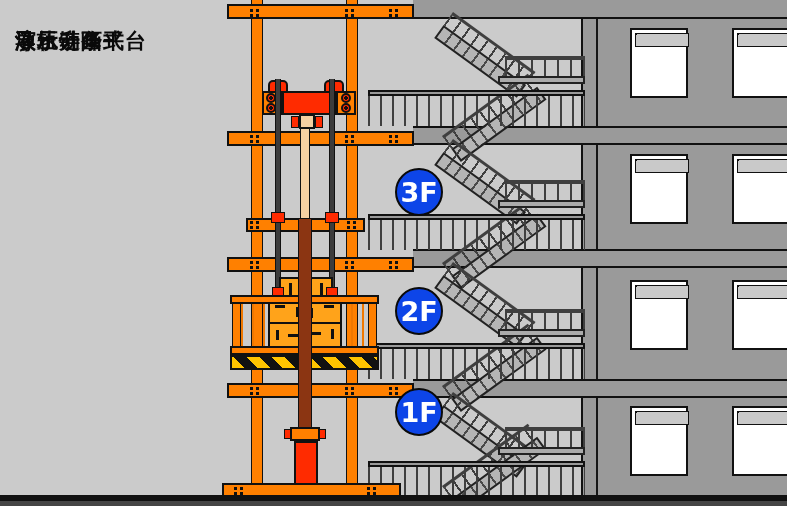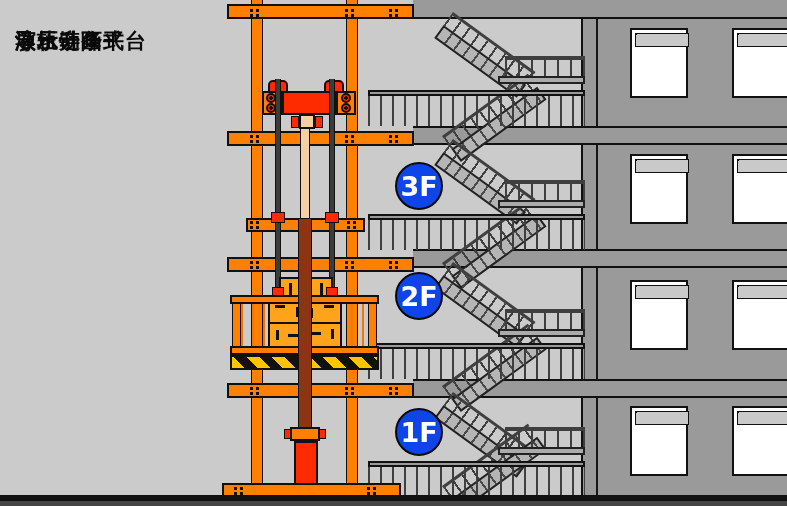--- a/index.html
+++ b/index.html
@@ -90,21 +90,21 @@
   .crate.d{left:303px;top:322px;width:39px;height:26px;}
   .tick{background:#111;}
   .plat-rail{left:230px;top:295px;width:149px;height:9px;background:#FF8000;border:2px solid #111;}
   .plat-deck{left:230px;top:346px;width:149px;height:9px;background:#FF8000;border:2px solid #111;}
   .hazard{left:230px;top:355px;width:149px;height:15px;border:2px solid #111;
     background:repeating-linear-gradient(45deg,#FFC400 0 9px,#111 9px 18px);}
 
   
   .badge{left:395px;width:48px;height:48px;border-radius:50%;background:#0D45E8;border:2px solid #0a0a0a;
     color:#fff;font-weight:bold;font-size:27px;display:flex;align-items:center;justify-content:center;}
-  .badge.f4{top:37px;} .badge.f3{top:162px;text-align:right;} .badge.f2{top:272px;} .badge.f1{top:408px;}
+  .badge.f4{top:37px;} .badge.f3{top:168px;text-align:right;} .badge.f2{top:287px;} .badge.f1{top:388px;}
   .title{left:15px;top:28px;width:196px;text-align:center;color:#0a0a0a;
     font-weight:bold;font-size:21px;line-height:27px;letter-spacing:1px;}
 </style>
 </head>
 <body>
 
 <div id="stage">
 
   <div class="wall"></div>
   <div class="wall-corner"></div>

